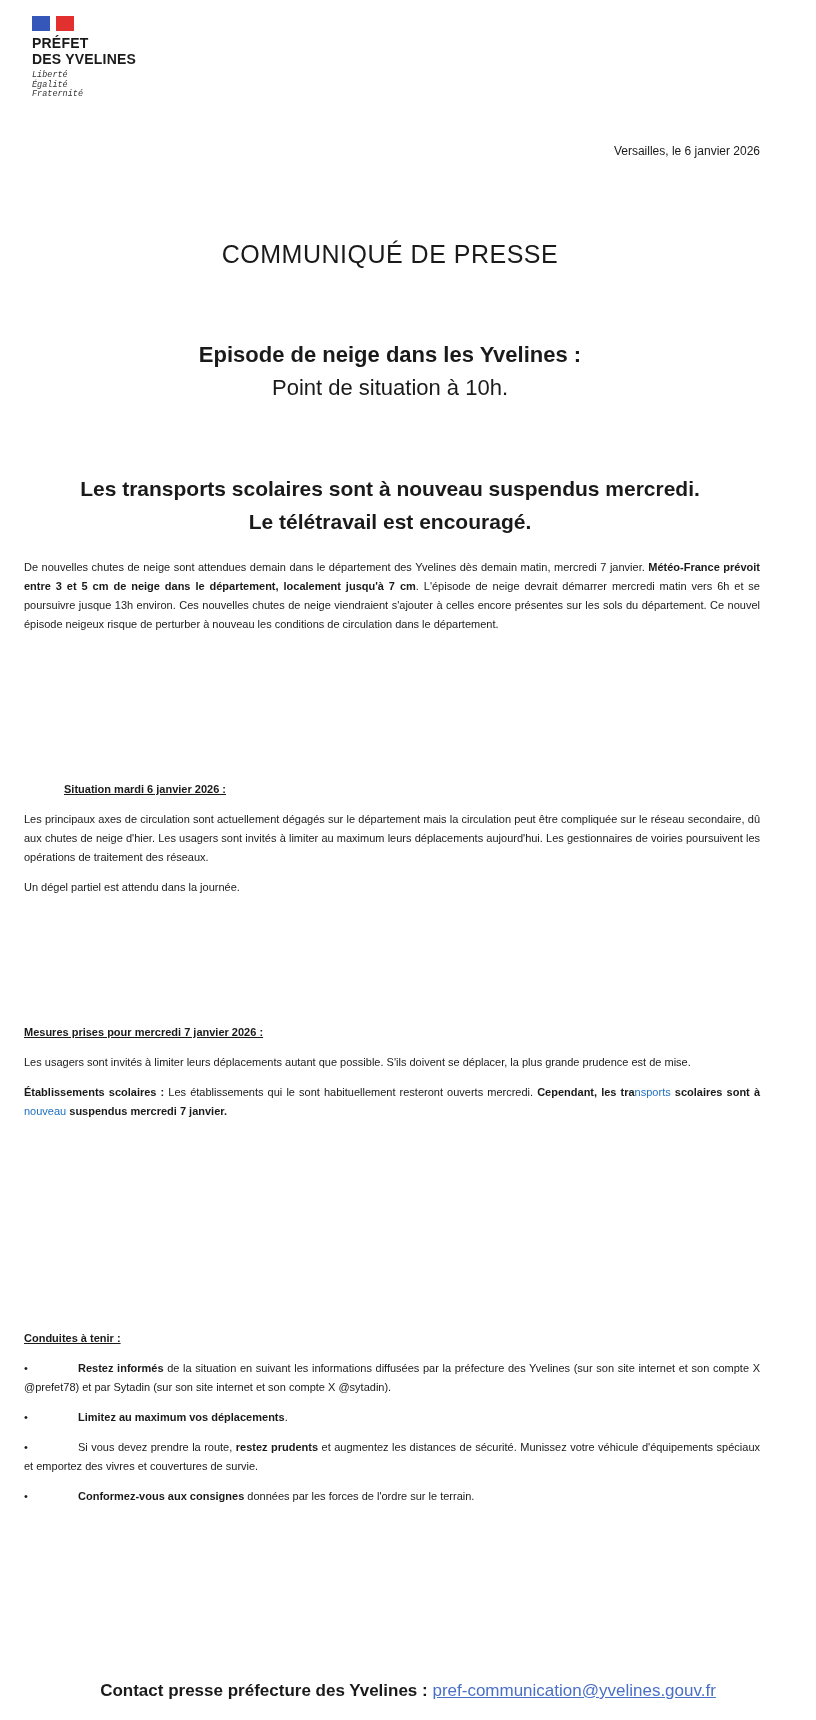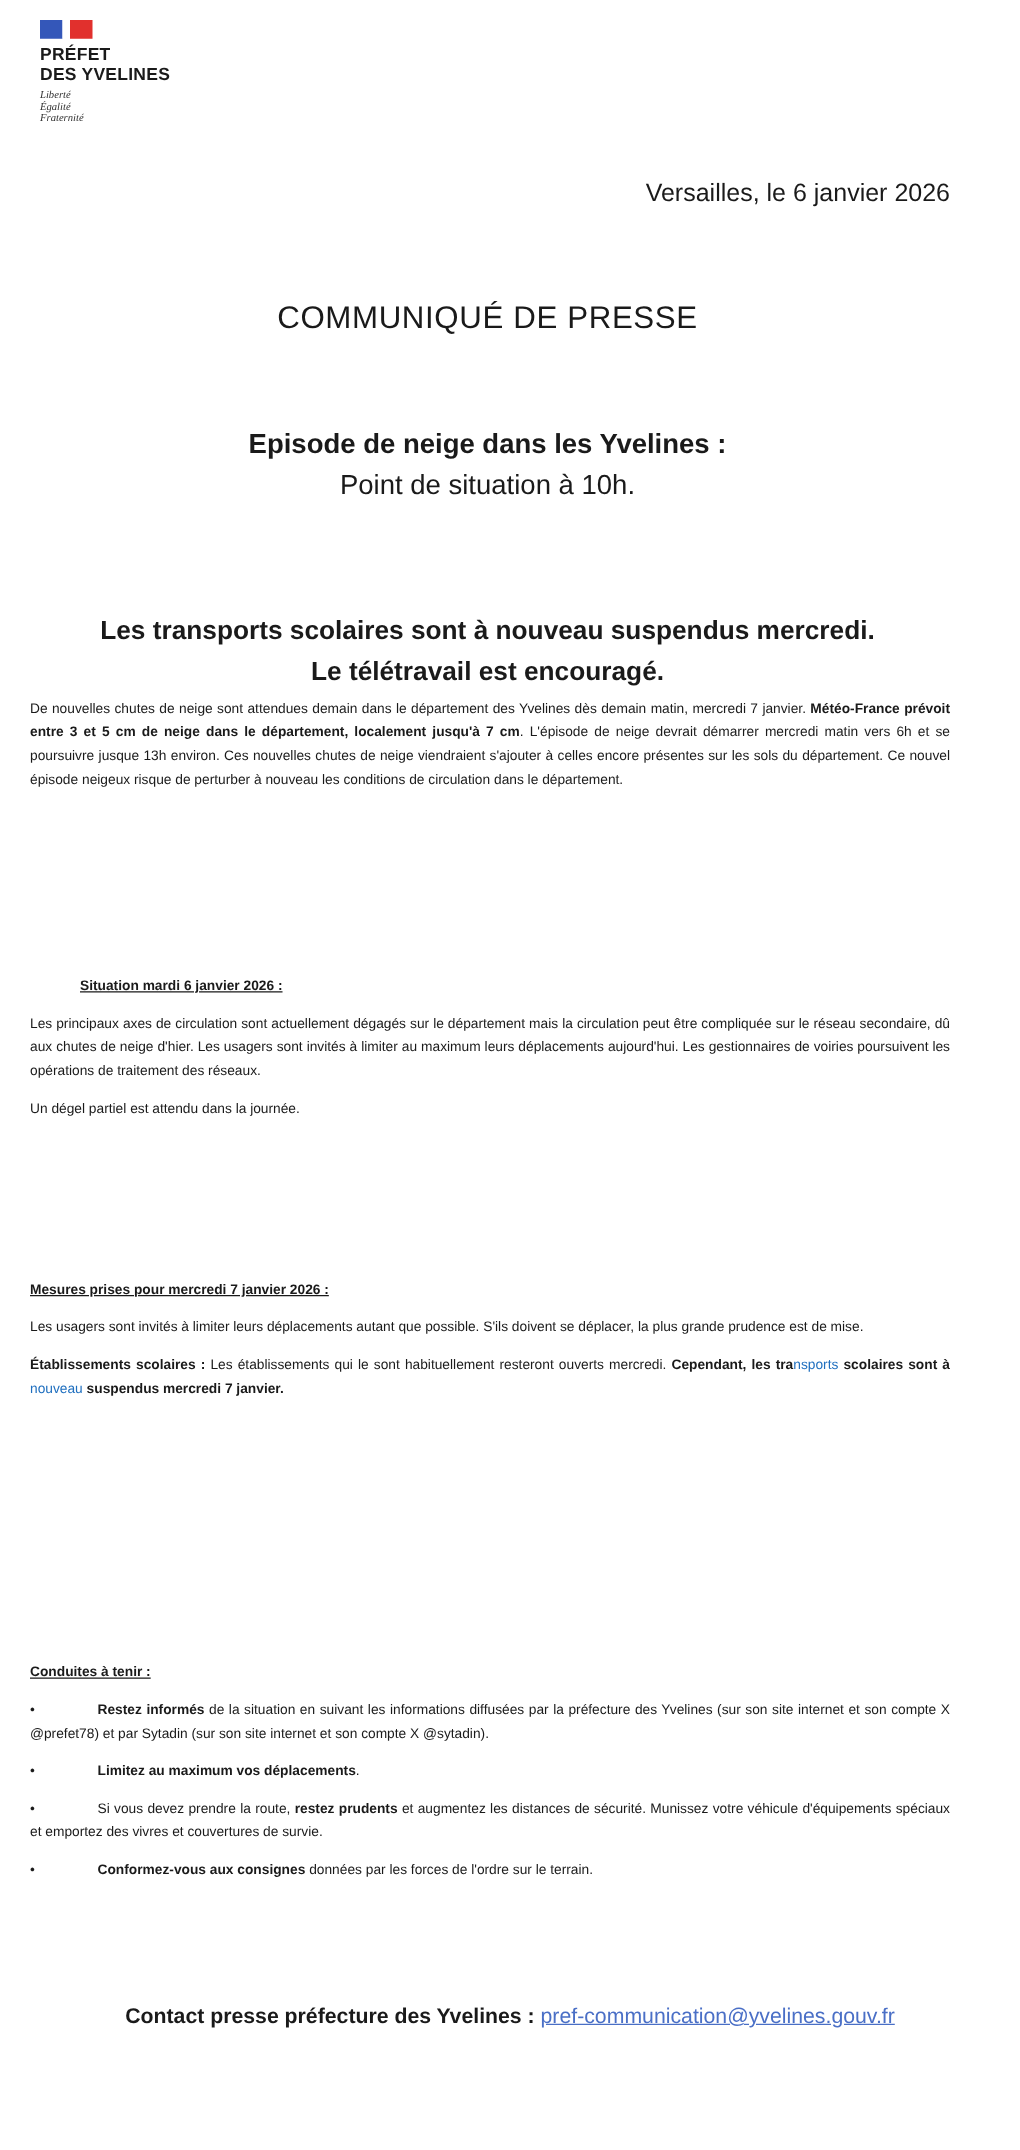--- a/index.html
+++ b/index.html
@@ -4,32 +4,32 @@
 <style>
   html, body { margin:0; padding:0; background:#ffffff; }
   body { width:816px; height:1720px; position:relative; overflow:hidden; color:#1a1a1a;
          font-family:"Liberation Sans", sans-serif; }
   .logo { position:absolute; left:32px; top:16px; }
   .flag { display:flex; width:42px; height:15px; }
   .flag .b { flex:1; background:#3457b9; }
   .flag .w { flex:0.3; background:#fff; }
   .flag .r { flex:1; background:#e1302d; }
   .pname { font-weight:bold; font-size:14px; line-height:16px; margin-top:4px; letter-spacing:0.2px; }
-  .motto { font-family:Liberation Serif, serif; font-style:italic; font-size:8.5px; line-height:9.5px; margin-top:4px; color:#333; }
-  .date { position:absolute; right:56px; top:144px; font-size:20px; }
+  .motto { font-family:Liberation Mono, monospace; font-style:italic; font-size:8.5px; line-height:9.5px; margin-top:4px; color:#333; }
+  .date { position:absolute; right:56px; top:144px; font-size:12px; }
   .cp { position:absolute; left:0; width:780px; top:240px; text-align:center; font-size:25px; letter-spacing:0.5px; }
   .title { position:absolute; left:0; width:780px; top:338px; text-align:center; font-size:22px; line-height:33px; }
   .title b { font-weight:bold; }
-  .sub { position:absolute; left:0; width:780px; top:488px; text-align:center; font-size:21px; line-height:33px; font-weight:bold; }
+  .sub { position:absolute; left:0; width:780px; top:472px; text-align:center; font-size:21px; line-height:33px; font-weight:bold; }
   .body { position:absolute; left:24px; width:736px; font-size:11px; line-height:19px; text-align:justify; }
   .body p { margin:0 0 11px 0; }
   .h { font-weight:bold; text-decoration:underline; margin:0; }
   .blue { color:#1f6fbf; }
   .bullet { display:inline-block; width:54px; }
-  .contact { position:absolute; left:0; width:816px; top:1603px; text-align:center; font-size:17px; font-weight:bold; }
+  .contact { position:absolute; left:0; width:816px; top:1681px; text-align:center; font-size:17px; font-weight:bold; }
   .contact a { color:#4a6fc6; text-decoration:underline; font-weight:normal; }
 </style>
 </head>
 <body>
 
 <div class="logo">
   <div class="flag">
       <div class="b"></div>
       <div class="w"></div>
       <div class="r"></div>

